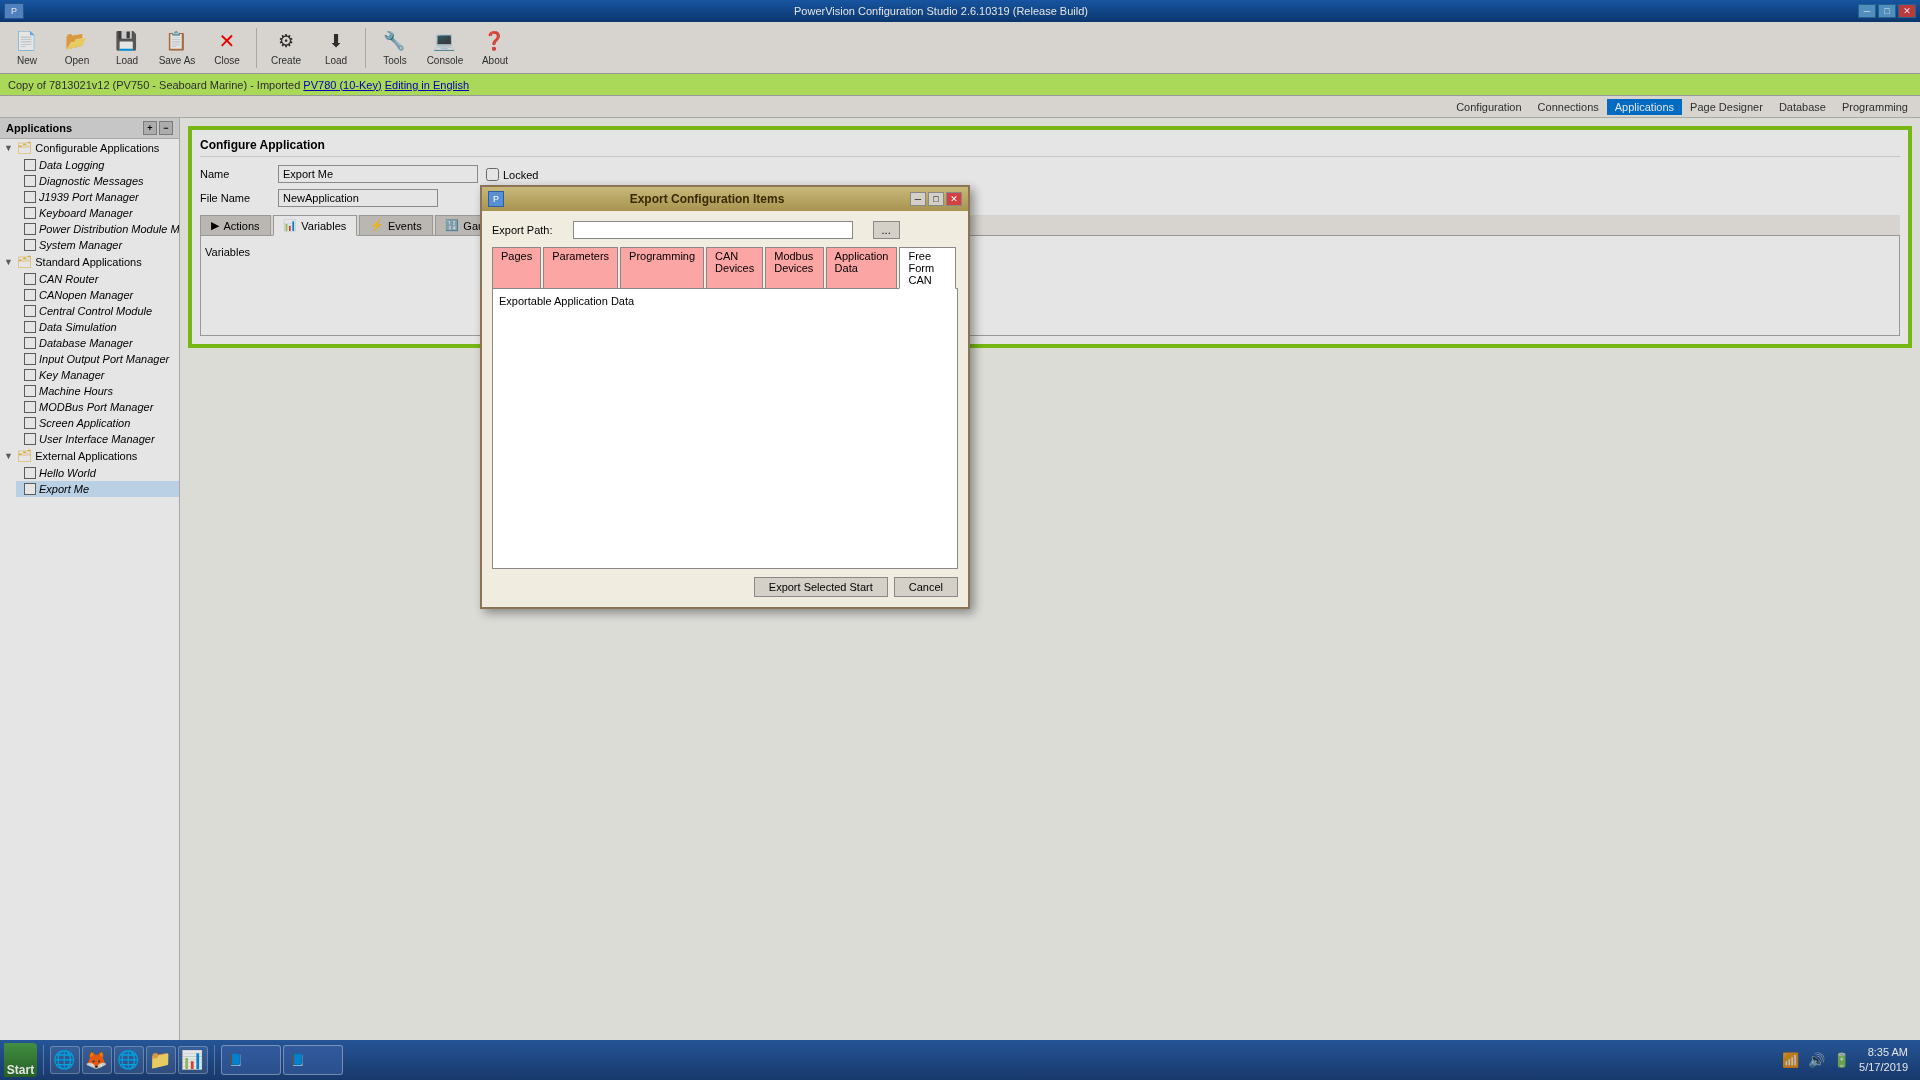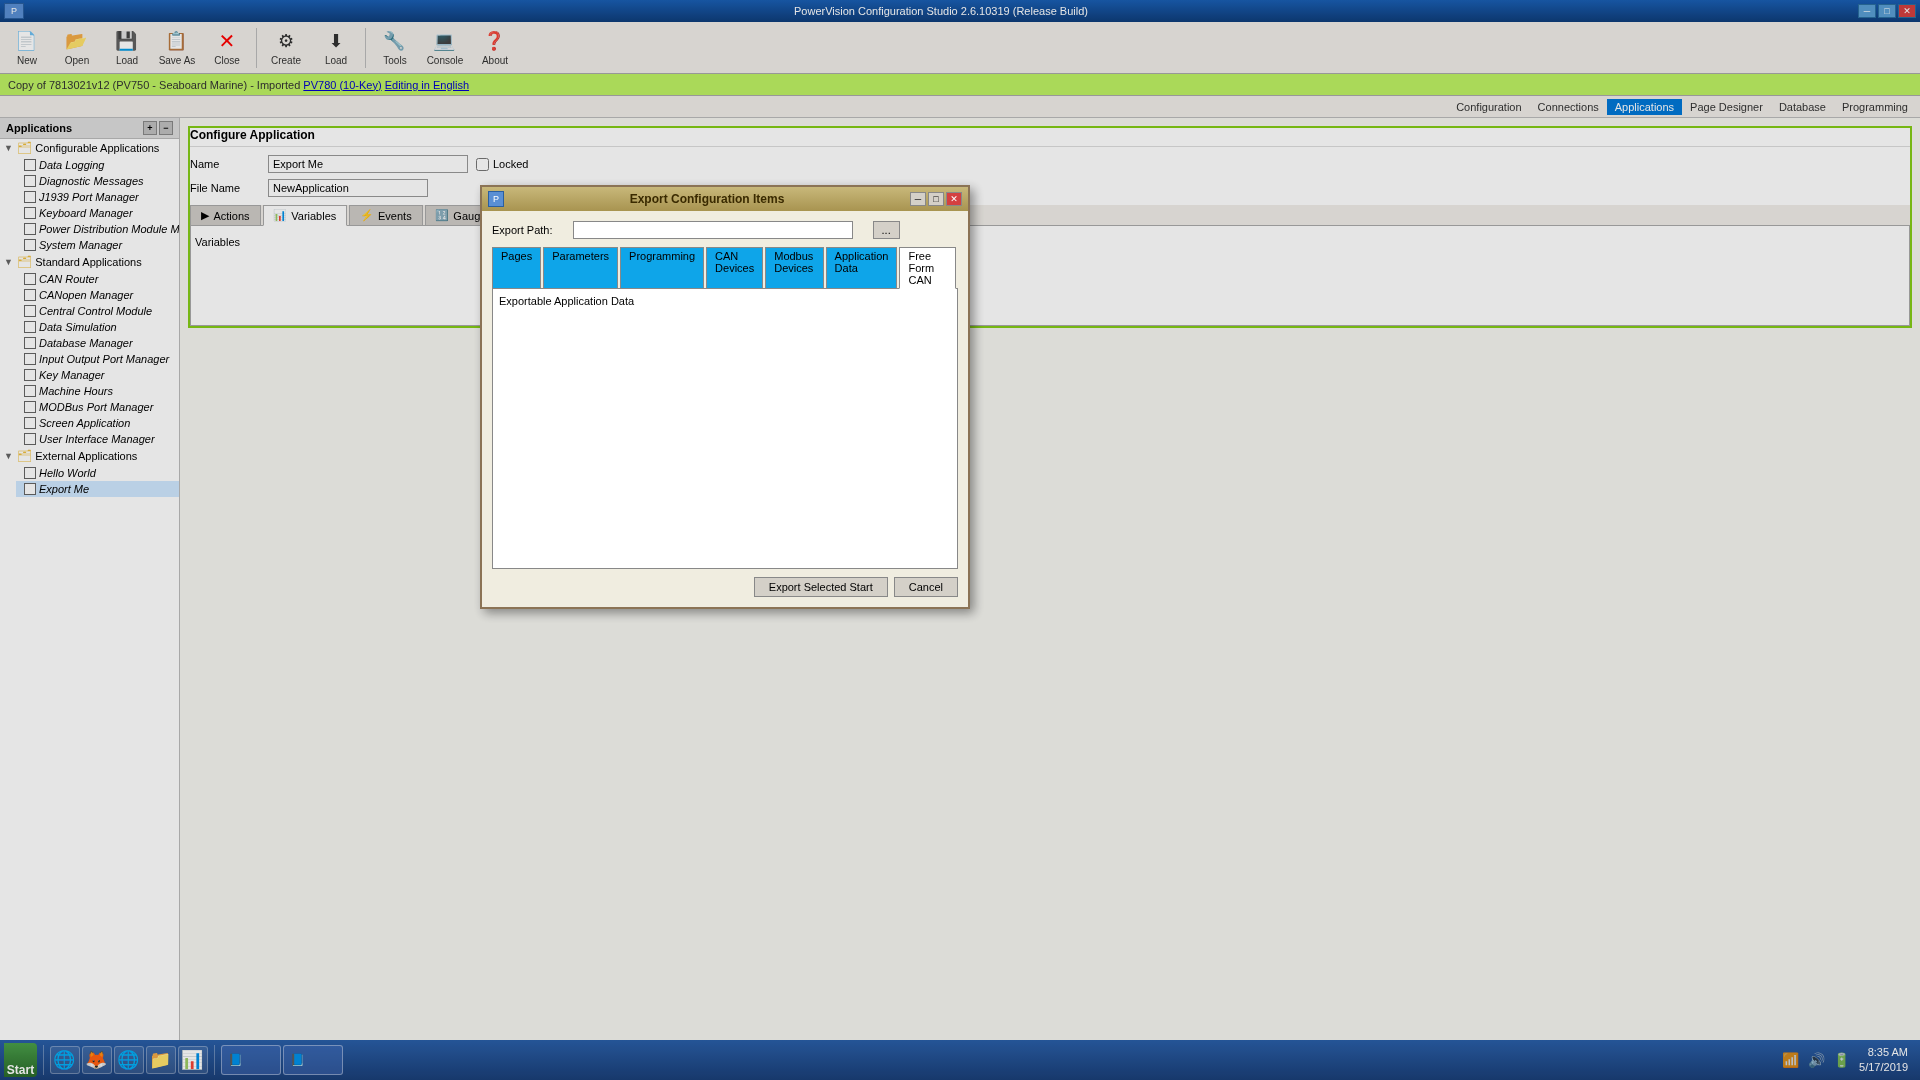--- a/index.html
+++ b/index.html
@@ -36,21 +36,21 @@
     .sidebar-header-btn { width: 14px; height: 14px; background: #c0c0c0; border: 1px solid #888; font-size: 9px; display: flex; align-items: center; justify-content: center; cursor: pointer; }
     .tree-item { padding: 2px 4px 2px 8px; font-size: 11px; cursor: pointer; display: flex; align-items: center; gap: 3px; white-space: nowrap; font-style: italic; }
     .tree-section-header { padding: 2px 4px; font-size: 11px; display: flex; align-items: center; gap: 3px; cursor: pointer; }
     .tree-indent { padding-left: 16px; }
     .folder-icon { color: #f0c040; font-size: 12px; }
     .page-icon { width: 12px; height: 12px; border: 1px solid #666; background: white; display: inline-block; flex-shrink: 0; }
     .expand-icon { font-size: 9px; color: #666; width: 10px; }
 
     
     #content { flex: 1; background: #f5f5f0; padding: 8px; overflow: auto; position: relative; }
-    #configure-section { background: white; border: 2px solid #84cc16; padding: 0; }
+    #configure-section { background: white; border: 4px solid #84cc16; padding: 8px; }
     #configure-title { font-weight: bold; font-size: 12px; margin-bottom: 8px; padding-bottom: 4px; border-bottom: 1px solid #ddd; }
     .form-row { display: flex; align-items: center; margin-bottom: 6px; gap: 8px; }
     .form-label { width: 70px; font-size: 11px; }
     .form-input { border: 1px solid #999; padding: 2px 4px; font-size: 11px; width: 200px; background: white; }
     .form-input-small { border: 1px solid #999; padding: 2px 4px; font-size: 11px; width: 160px; background: white; }
 
     
     .tab-bar { display: flex; border-bottom: 1px solid #aaa; margin-top: 8px; background: #f0ede8; }
     .tab { padding: 3px 10px; border: 1px solid #aaa; border-bottom: none; cursor: pointer; font-size: 11px; background: #d0ccc8; margin-right: 2px; display: flex; align-items: center; gap: 4px; }
     .tab.active { background: white; border-bottom: 1px solid white; margin-bottom: -1px; z-index: 1; }
@@ -69,26 +69,26 @@
     .modal-win-btn.min { background: #d4d0c8; }
     .modal-win-btn.max { background: #d4d0c8; }
     .modal-win-btn.close { background: #d44040; color: white; }
     .modal-win-controls { display: flex; gap: 2px; }
     #modal-body { padding: 10px; }
     .modal-form-row { display: flex; align-items: center; margin-bottom: 8px; gap: 20px; }
     .modal-label { font-size: 11px; white-space: nowrap; }
     .modal-path-input { border: 1px solid #888; padding: 2px 4px; font-size: 11px; width: 280px; background: white; }
     .modal-browse-btn { border: 1px solid #888; background: #d4d0c8; padding: 2px 8px; font-size: 11px; cursor: pointer; }
     .modal-tab-bar { display: flex; border-bottom: 1px solid #888; }
-    .modal-tab { padding: 2px 8px; border: 1px solid #888; border-bottom: none; cursor: pointer; font-size: 11px; background: #0ea5e9; margin-right: 2px; }
+    .modal-tab { padding: 2px 8px; border: 1px solid #888; border-bottom: none; cursor: pointer; font-size: 11px; background: #fca5a5; margin-right: 2px; }
     .modal-tab.active { background: white; border-bottom: 1px solid white; margin-bottom: -1px; z-index: 1; }
     .modal-content-area { border: 1px solid #888; border-top: none; background: white; height: 280px; padding: 6px; font-size: 11px; }
     .modal-footer { display: flex; justify-content: flex-end; gap: 6px; margin-top: 8px; }
     .modal-btn { border: 1px solid #888; background: #d4d0c8; padding: 3px 14px; font-size: 11px; cursor: pointer; }
-    .checkbox-label { display: flex; align-items: center; gap: 4px; font-size: 11px; }
+    .checkbox-label { display: flex; align-items: flex-end; gap: 4px; font-size: 11px; }
     input[type=checkbox] { width: 13px; height: 13px; }
 
     
     #taskbar { position: fixed; bottom: 0; left: 0; width: 1920px; height: 40px; background: linear-gradient(to bottom, #2a5fa8 0%, #1a3f78 100%); display: flex; align-items: center; gap: 2px; padding: 2px 4px; }
     .taskbar-start { width: 33px; height: 34px; background: linear-gradient(to bottom, #4a9f4a 0%, #2a6a2a 100%); border-radius: 0 4px 4px 0; display: flex; align-items: flex-end; justify-content: center; cursor: pointer; }
     .taskbar-icon { width: 30px; height: 28px; border: 1px solid rgba(255,255,255,0.3); background: rgba(255,255,255,0.1); display: flex; align-items: center; justify-content: center; font-size: 18px; cursor: pointer; border-radius: 3px; }
     .taskbar-app { height: 30px; border: 1px solid rgba(255,255,255,0.4); background: rgba(255,255,255,0.15); display: flex; align-items: center; gap: 4px; padding: 0 6px; cursor: pointer; min-width: 60px; border-radius: 3px; }
     .taskbar-sep-v { width: 1px; height: 30px; background: rgba(255,255,255,0.3); margin: 0 4px; }
     .taskbar-right { margin-left: auto; display: flex; align-items: center; gap: 8px; color: white; font-size: 11px; padding-right: 8px; }
     .sys-icon { font-size: 14px; color: rgba(255,255,255,0.8); }

